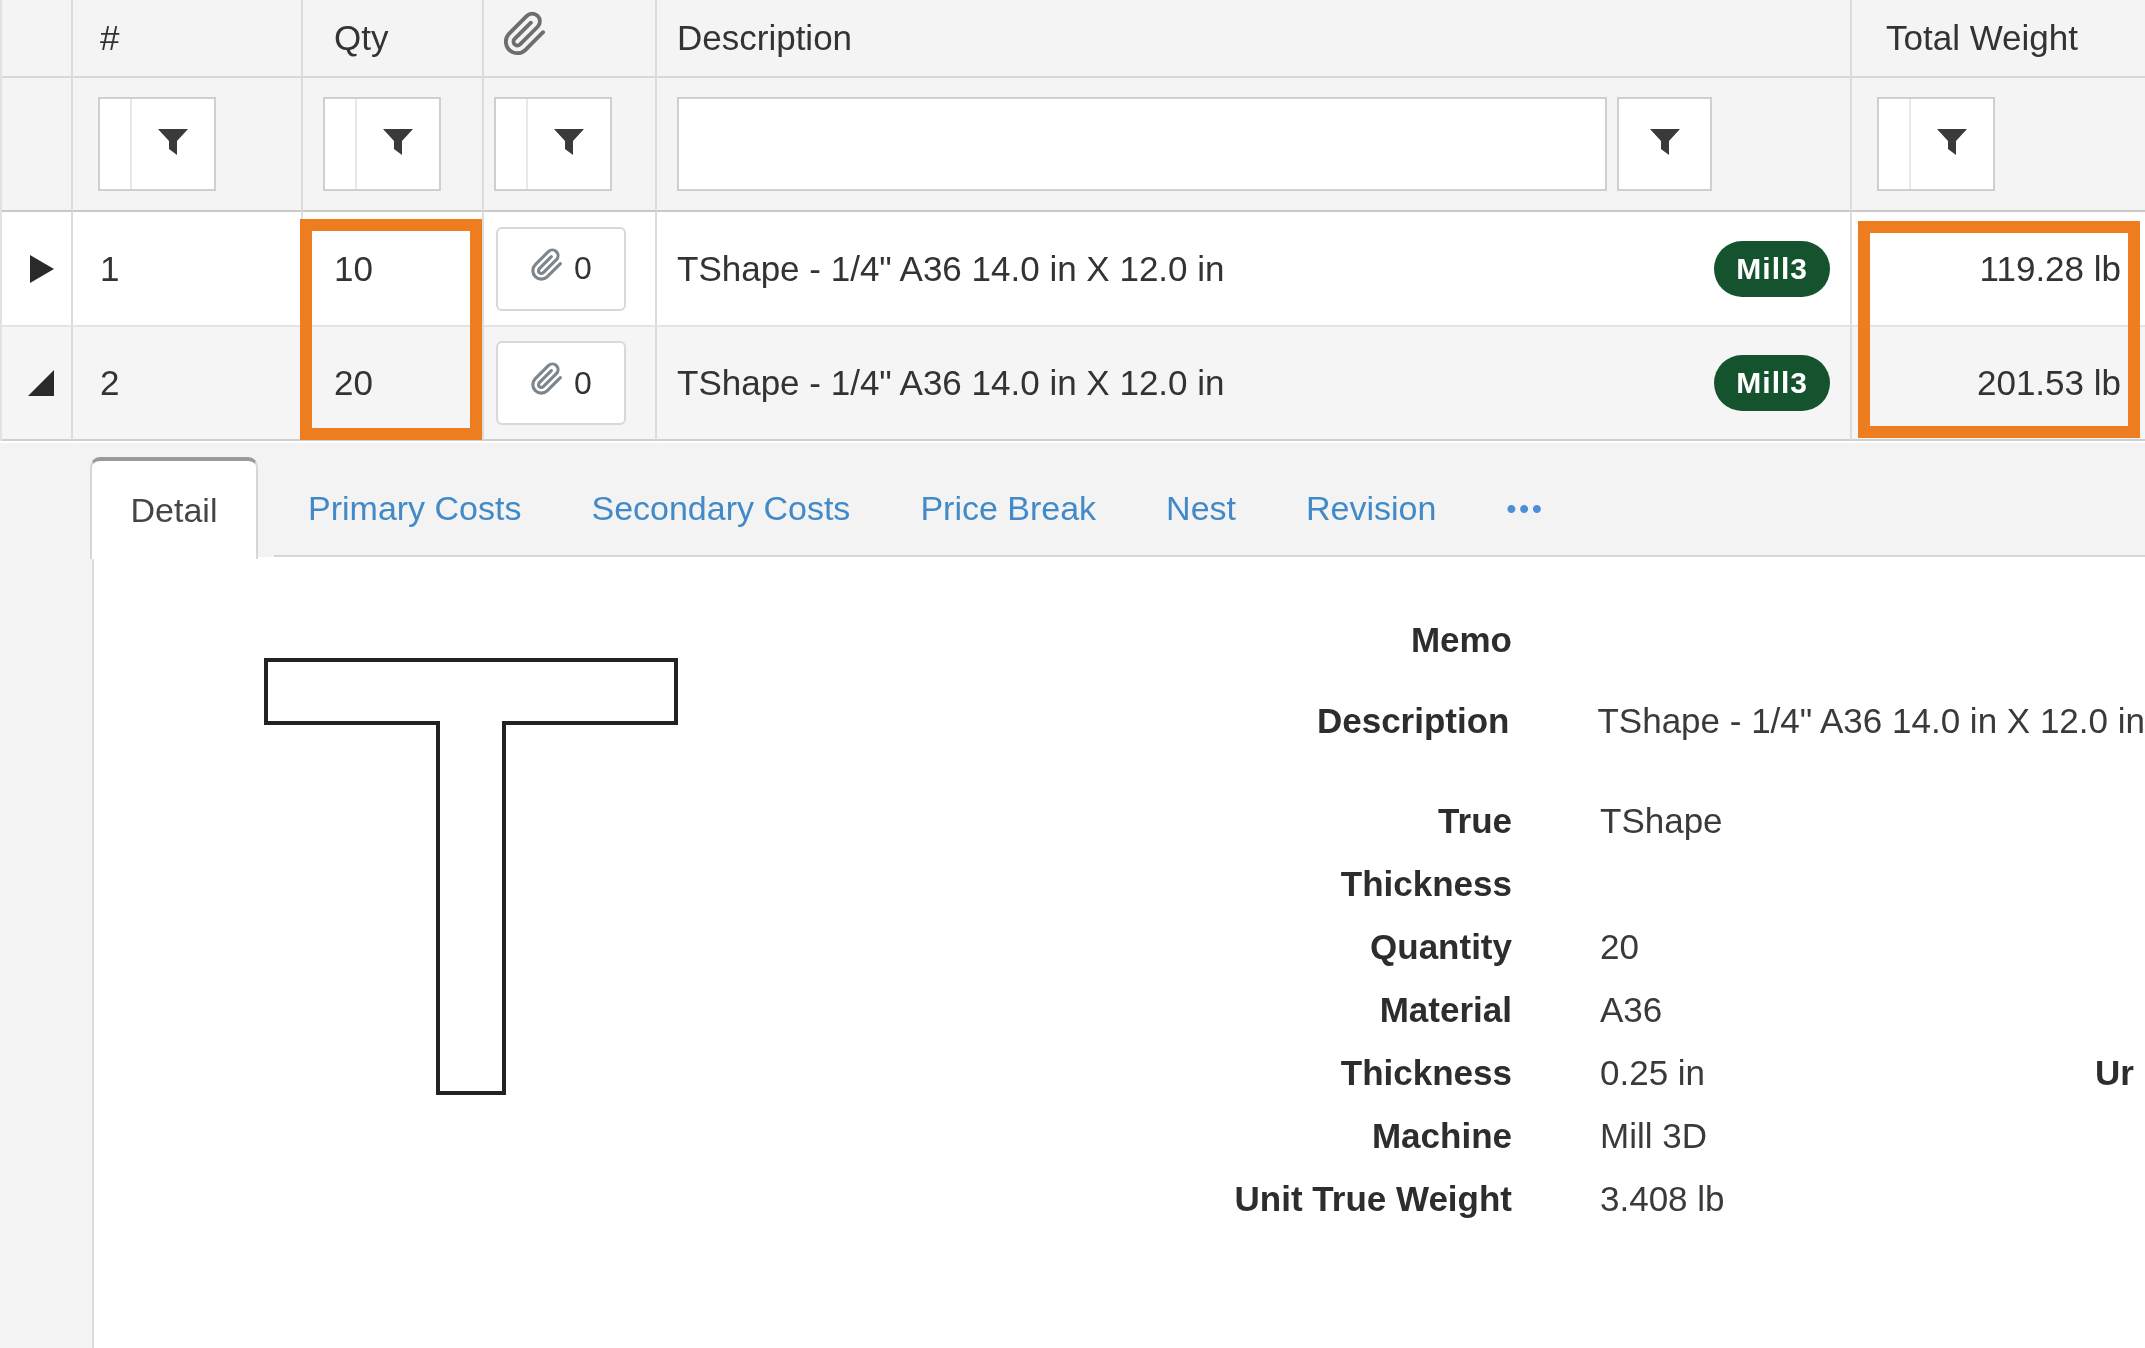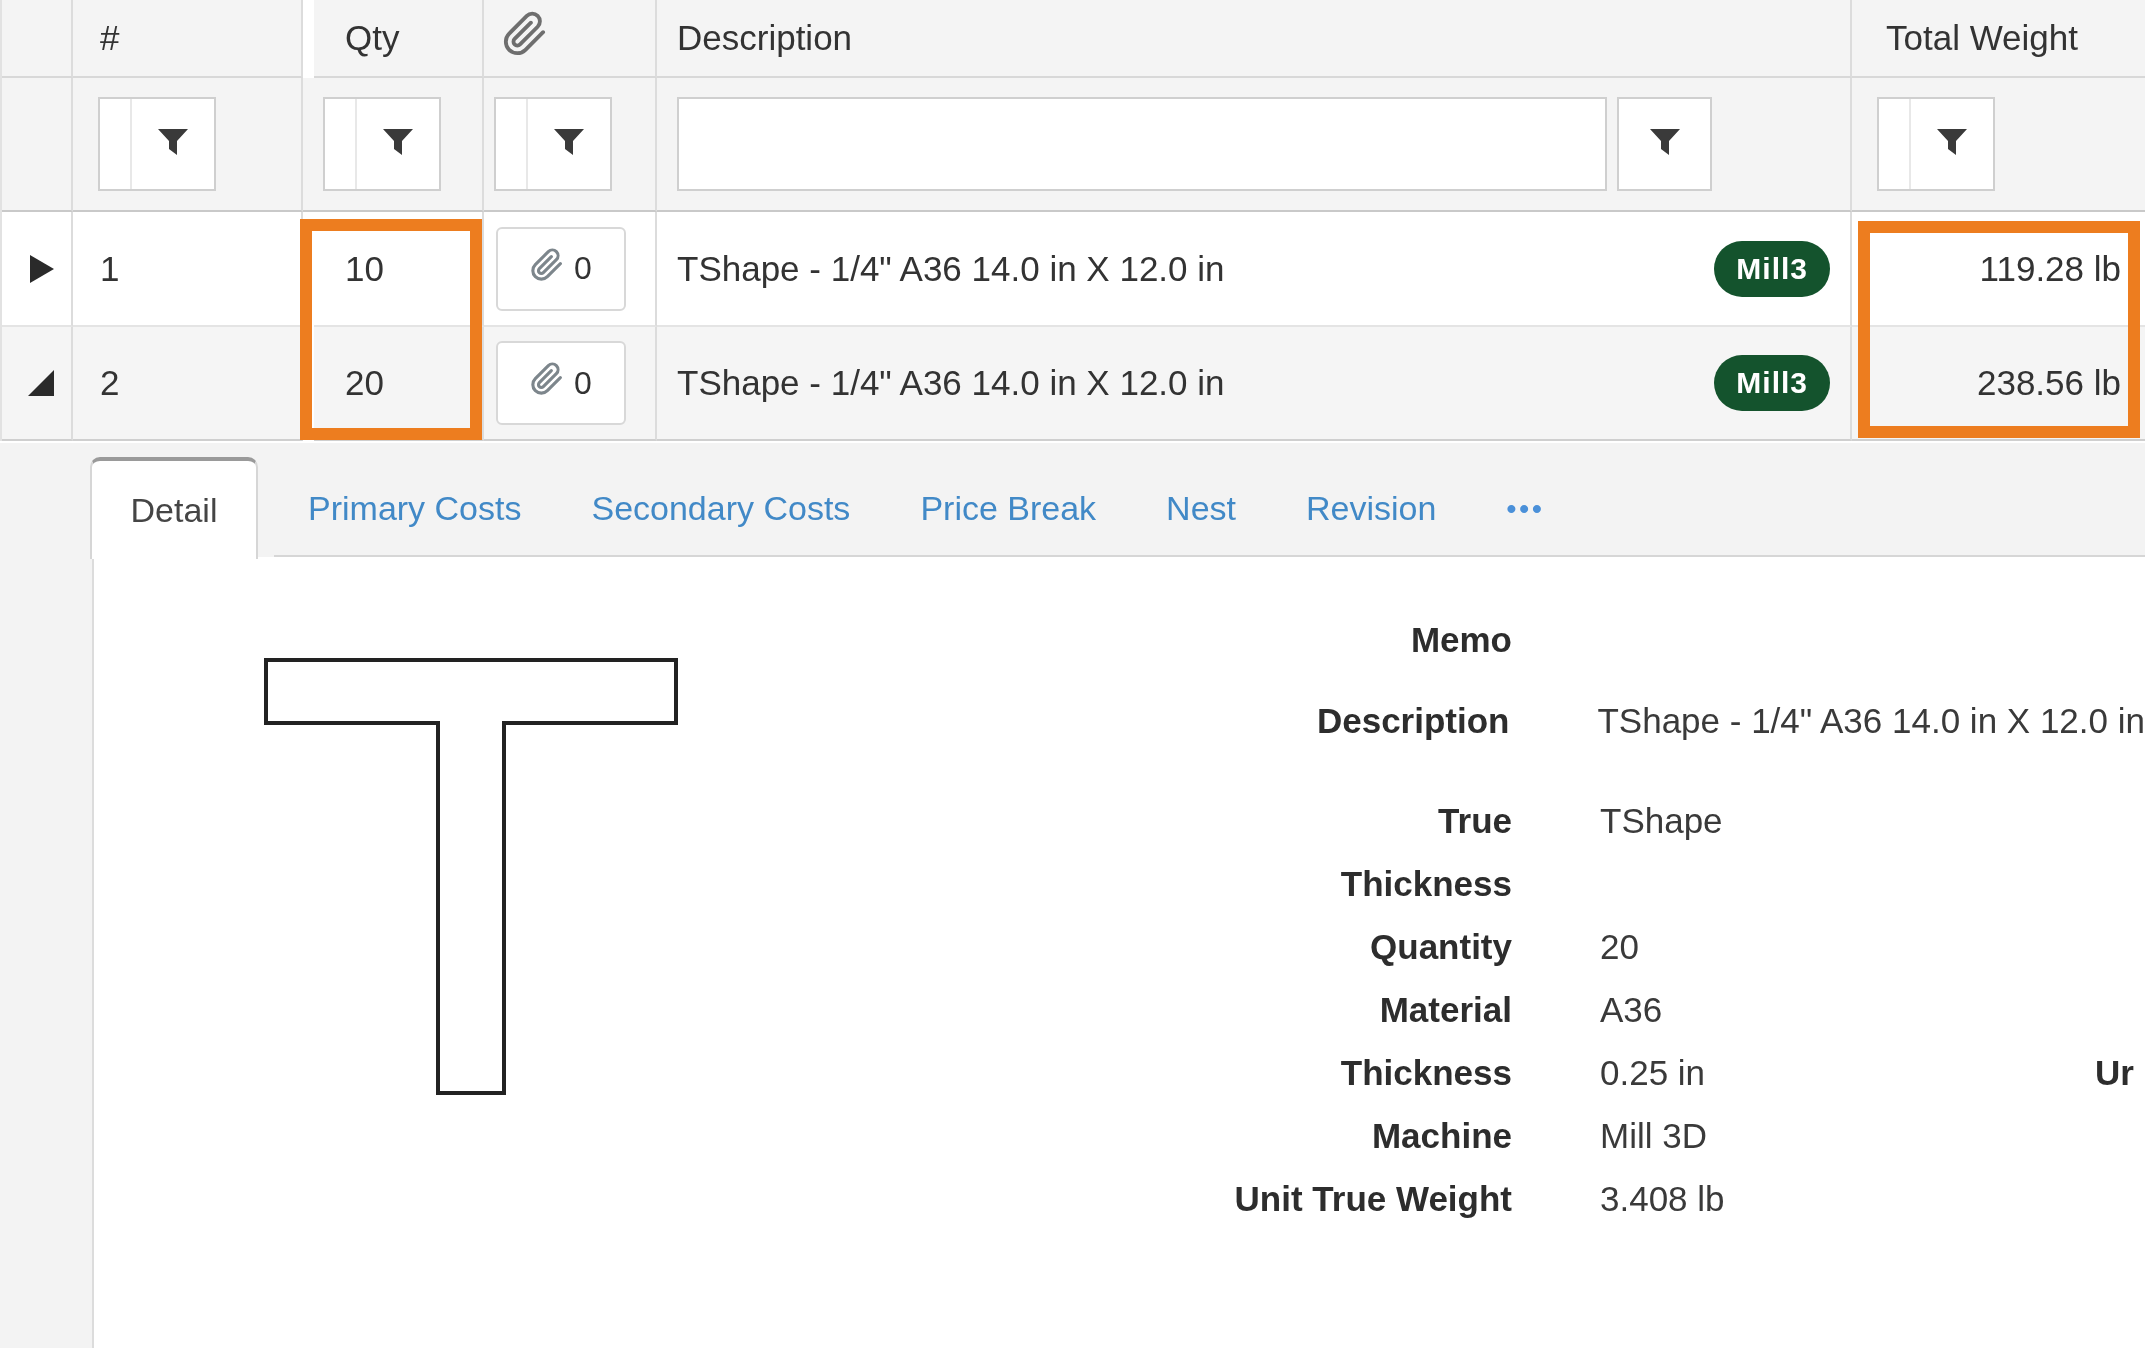--- a/index.html
+++ b/index.html
@@ -8,21 +8,21 @@
 
   
   .grid{position:absolute;left:0;top:0;width:2145px;border-left:2px solid #e2e2e2;box-sizing:border-box;}
   .g-row{display:grid;grid-template-columns:71px 230px 181px 173px 1195px 295px;box-sizing:border-box;}
   .g-cell{border-right:2px solid #dcdcdc;display:flex;align-items:center;box-sizing:border-box;overflow:hidden;}
   .g-head{height:78px;background:#f4f4f4;border-bottom:2px solid #d8d8d8;font-size:35px;color:#333;}
   .g-filter{height:134px;background:#f4f4f4;border-bottom:2px solid #c9c9c9;}
   .g-data1{height:115px;background:#fff;border-bottom:2px solid #e4e4e4;}
   .g-data2{height:114px;background:#f5f5f5;border-bottom:2px solid #cfcfcf;}
   .pad-num{padding-left:27px;}
-  .pad-qty{padding-left:31px;margin-left:11px;}
+  .pad-qty{padding-left:31px;}
   .pad-att{padding-left:18px;}
   .pad-desc{padding-left:20px;padding-right:20px;}
   .cell-tw{justify-content:flex-end;padding-right:24px;font-size:35px;color:#333;}
   .cell-txt{font-size:35px;color:#333;}
 
   
   .filter-combo{display:flex;height:94px;background:#fff;border:2px solid #cfcfcf;box-sizing:border-box;}
   .combo-sliver{width:30px;height:100%;border:none;border-right:2px solid #e8e8e8;padding:0;background:#fff;outline:none;}
   .combo-btn{width:82px;display:flex;align-items:center;justify-content:center;cursor:pointer;}
   .ml25{margin-left:25px;} .ml20{margin-left:20px;} .ml10{margin-left:10px;}
@@ -187,21 +187,21 @@
               </svg>
           </span>
           <span>0</span>
         </div>
       </div>
       <div class="g-cell g-data2 pad-desc cell-txt">
         <span>TShape - 1/4" A36 14.0 in X 12.0 in</span>
         <span class="badge">Mill3</span>
       </div>
       <div class="g-cell g-data2 cell-tw">
-          <span>238.56 lb</span>
+          <span>201.53 lb</span>
         </div>
     </div>
   </div>
 
   <div class="hl-box hl-qty"></div>
   <div class="hl-box hl-tw"></div>
 
   <div class="lower-bg"></div>
   <div class="tabstrip-line"></div>
   <div class="detail-panel"></div>

